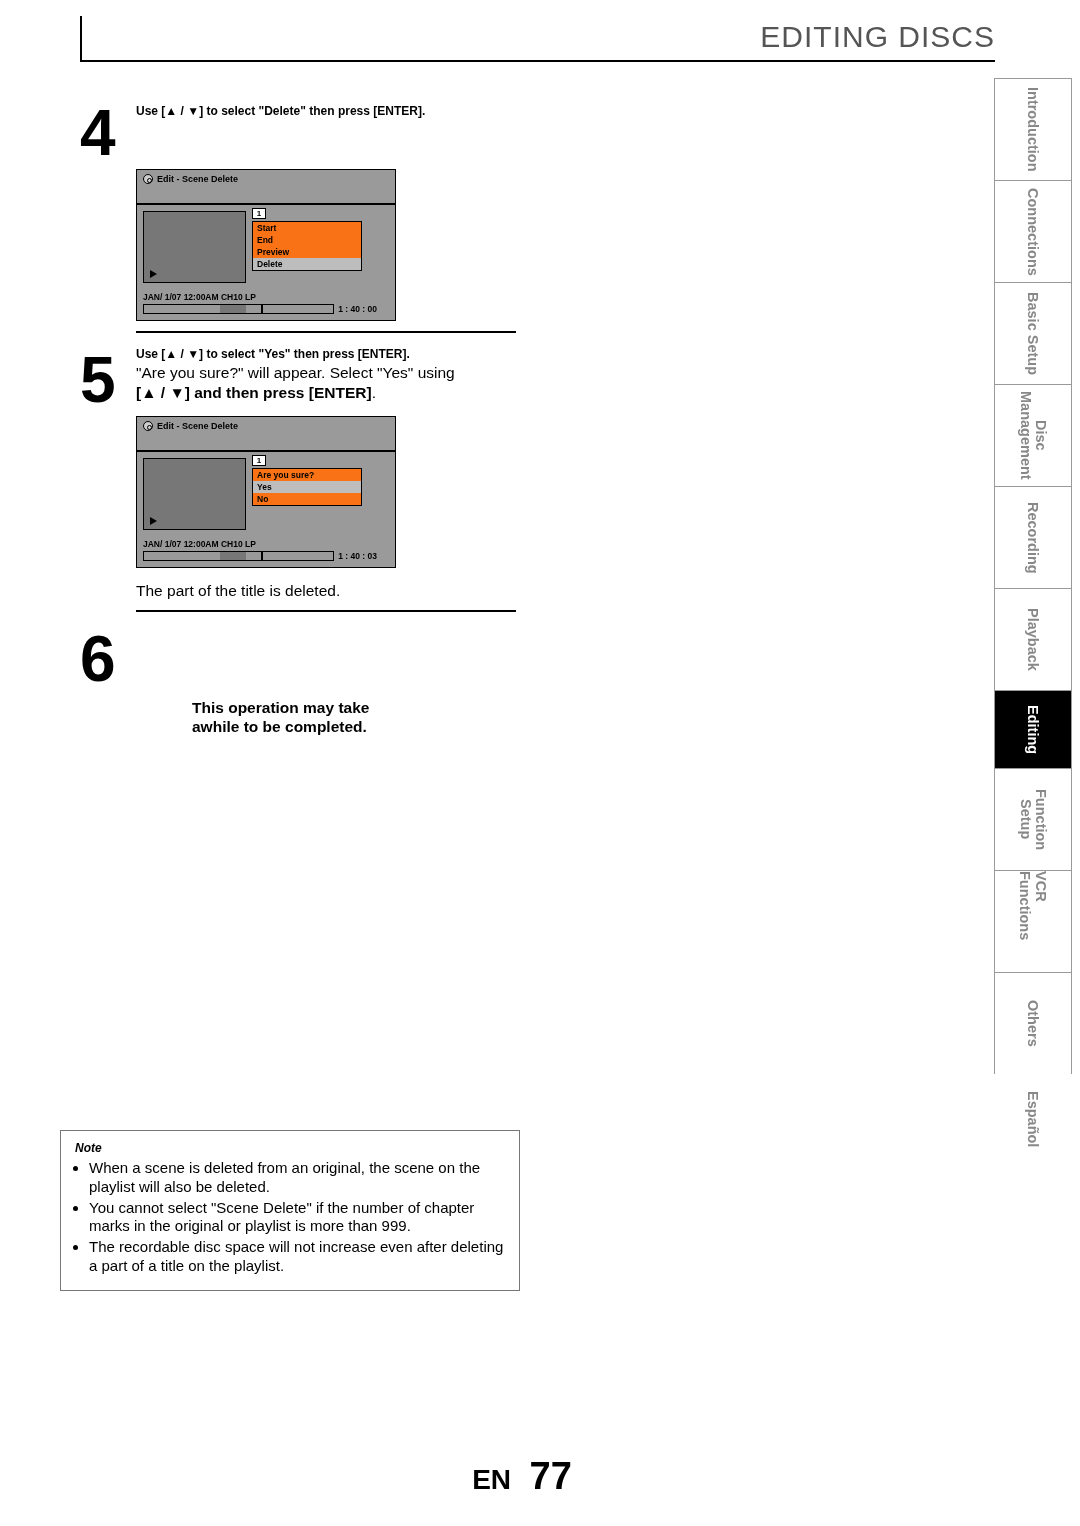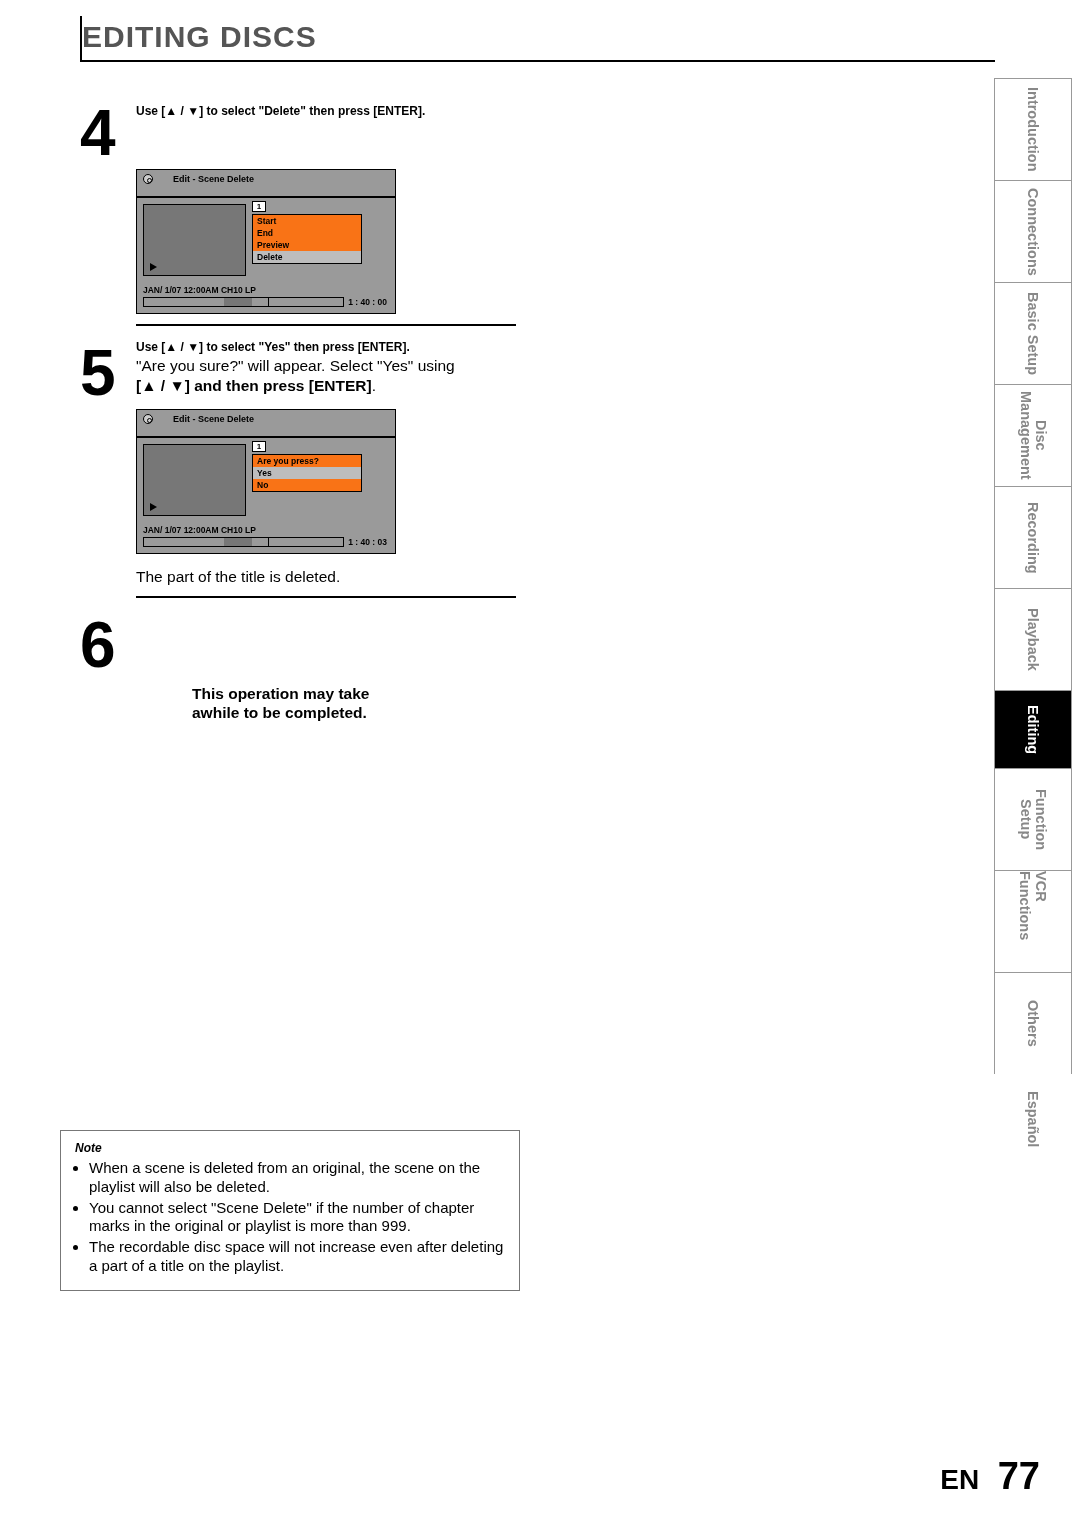--- a/index.html
+++ b/index.html
@@ -21,22 +21,22 @@
     display: flex;
     border-bottom: 2px solid #000;
   }
   .page-header-left-gap {
     width: 0;
     border-right: 2px solid #000;
     height: 46px;
   }
   .page-header-title {
     flex: 1;
-    text-align: left;
-    font-weight: 700;
+    text-align: right;
+    font-weight: 400;
     font-size: 30px;
     letter-spacing: 1px;
     color: #555;
     padding-top: 4px;
   }
 
   .content-col {
     position: absolute;
     top: 100px;
     left: 80px;
@@ -76,22 +76,22 @@
     background: #9a9a9a;
     border: 1.5px solid #000;
     font-size: 9px;
     font-weight: 700;
     color: #000;
     font-family: Arial, sans-serif;
   }
   .screen-title {
     display: flex;
     align-items: center;
-    gap: 20px;
-    padding: 4px 6px 12px 6px;
+    gap: 4px;
+    padding: 4px 6px 19px 6px;
     border-bottom: 2px solid #000;
   }
   .disc-icon {
     width: 10px; height: 10px;
     border: 1px solid #000;
     border-radius: 50%;
     background: #ccc;
     position: relative;
     flex: none;
   }
@@ -152,21 +152,21 @@
     font-weight:700;
   }
   .menu-item.hi {
     background:#bdbdbd;
   }
   .screen-footer {
     padding: 3px 6px 2px 6px;
     font-size: 8.5px;
   }
   .progress-wrap {
-    padding: 0 8px 6px 6px;
+    padding: 0 18px 6px 6px;
     display:flex;
     align-items:flex-end;
     gap:4px;
   }
   .progress {
     flex:1;
     height: 10px;
     border:1.5px solid #000;
     background:#9a9a9a;
     position:relative;
@@ -245,21 +245,21 @@
   .tab.active {
     background:#000;
     color:#fff;
     height: 78px;
   }
 
   .page-footer {
     position: absolute;
     bottom: 28px;
     left: 4px; right: 40px;
-    text-align: right;
+    text-align: center;
   }
   .page-en {
     font-weight: 700;
     font-size: 28px;
     display:inline-block;
     vertical-align: baseline;
   }
   .page-num {
     font-weight: 700;
     font-size: 38px;
@@ -341,21 +341,21 @@
       <div class="screen-preview">
         <div class="preview-box">
           <div class="play-tri"></div>
         </div>
       </div>
       <div class="menu-side">
         <div class="menu-head">
           <span class="numbox">1</span>
         </div>
         <div class="menu-list">
-          <div class="menu-item">Are you press?</div>
+          <div class="menu-item">Are you sure?</div>
           <div class="menu-item hi">Yes</div>
           <div class="menu-item">No</div>
         </div>
       </div>
     </div>
     <div class="screen-footer">JAN/ 1/07 12:00AM CH10   LP</div>
     <div class="progress-wrap">
       <div class="progress">
         <div class="m1"></div>
           <div class="m2"></div>

